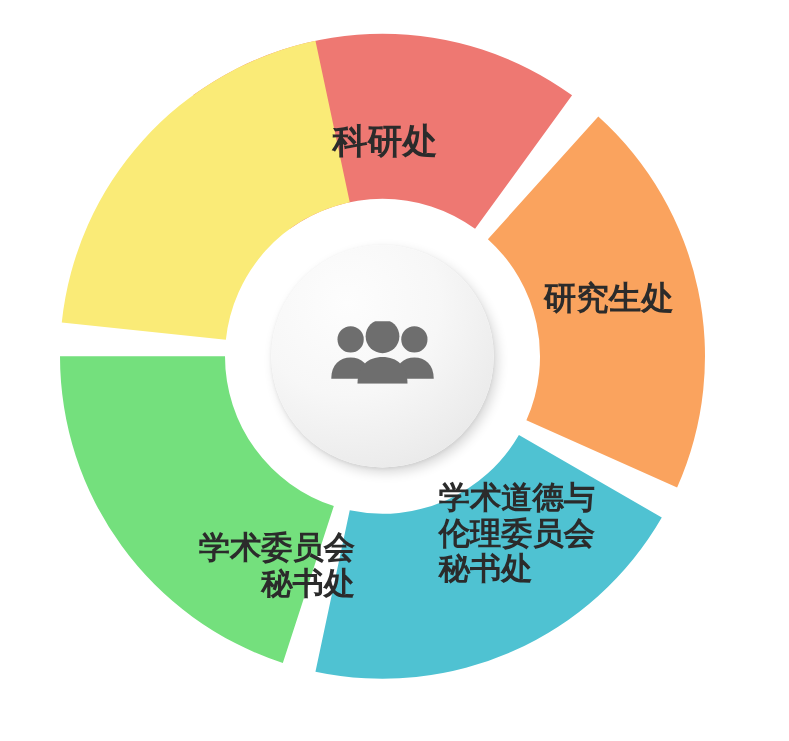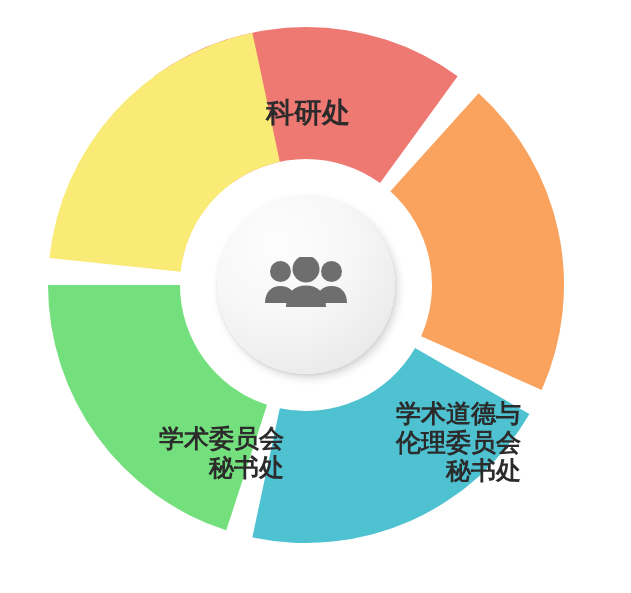--- a/index.html
+++ b/index.html
@@ -45,25 +45,24 @@
   }
   .seg-label.lbl-right {
     font-size: 26px;
     text-align: left;
     left: 435px;
     top: 224px;
     width: 160px;
   }
   .seg-label.lbl-bottom-right {
     font-size: 25px;
-    text-align: right;
+    text-align: left;
     left: 351px;
-    top: 400px;
+    top: 384px;
     width: 170px;
-    font-family: Liberation Serif, serif;
   }
   .seg-label.lbl-bottom-left {
     font-size: 25px;
     text-align: right;
     left: 104px;
     top: 424px;
     width: 180px;
   }
   .seg-label.lbl-left {
     font-size: 25px;
@@ -127,20 +126,21 @@
 
     <path id="seg-path-2" d="M 529.43 414.00 A 258 258 0 0 1 252.36 537.36 L 279.80 408.25 A 126 126 0 0 0 415.12 348.00 Z" fill="#4fc2d2"></path>
 
     <path id="seg-path-3" d="M 226.27 530.37 A 258 258 0 0 1 48.00 285.00 L 180.00 285.00 A 126 126 0 0 0 267.06 404.83 Z" fill="#74e07d"></path>
 
     <path id="seg-path-4" d="M 49.41 258.03 A 258 258 0 0 1 252.36 32.64 L 279.80 161.75 A 126 126 0 0 0 180.69 271.83 Z" fill="#faeb77"></path>
   </svg>
 
   <div class="seg-label lbl-top">科研处</div>
 
+  <div class="seg-label lbl-right">研究生处</div>
 
   <div class="seg-label lbl-bottom-right">学术道德与
 伦理委员会
 秘书处</div>
 
   <div class="seg-label lbl-bottom-left">学术委员会
 秘书处</div>
 
 
   <div id="center-hub" style="left: 217px; top: 196px; width: 178px; height: 178px;">

